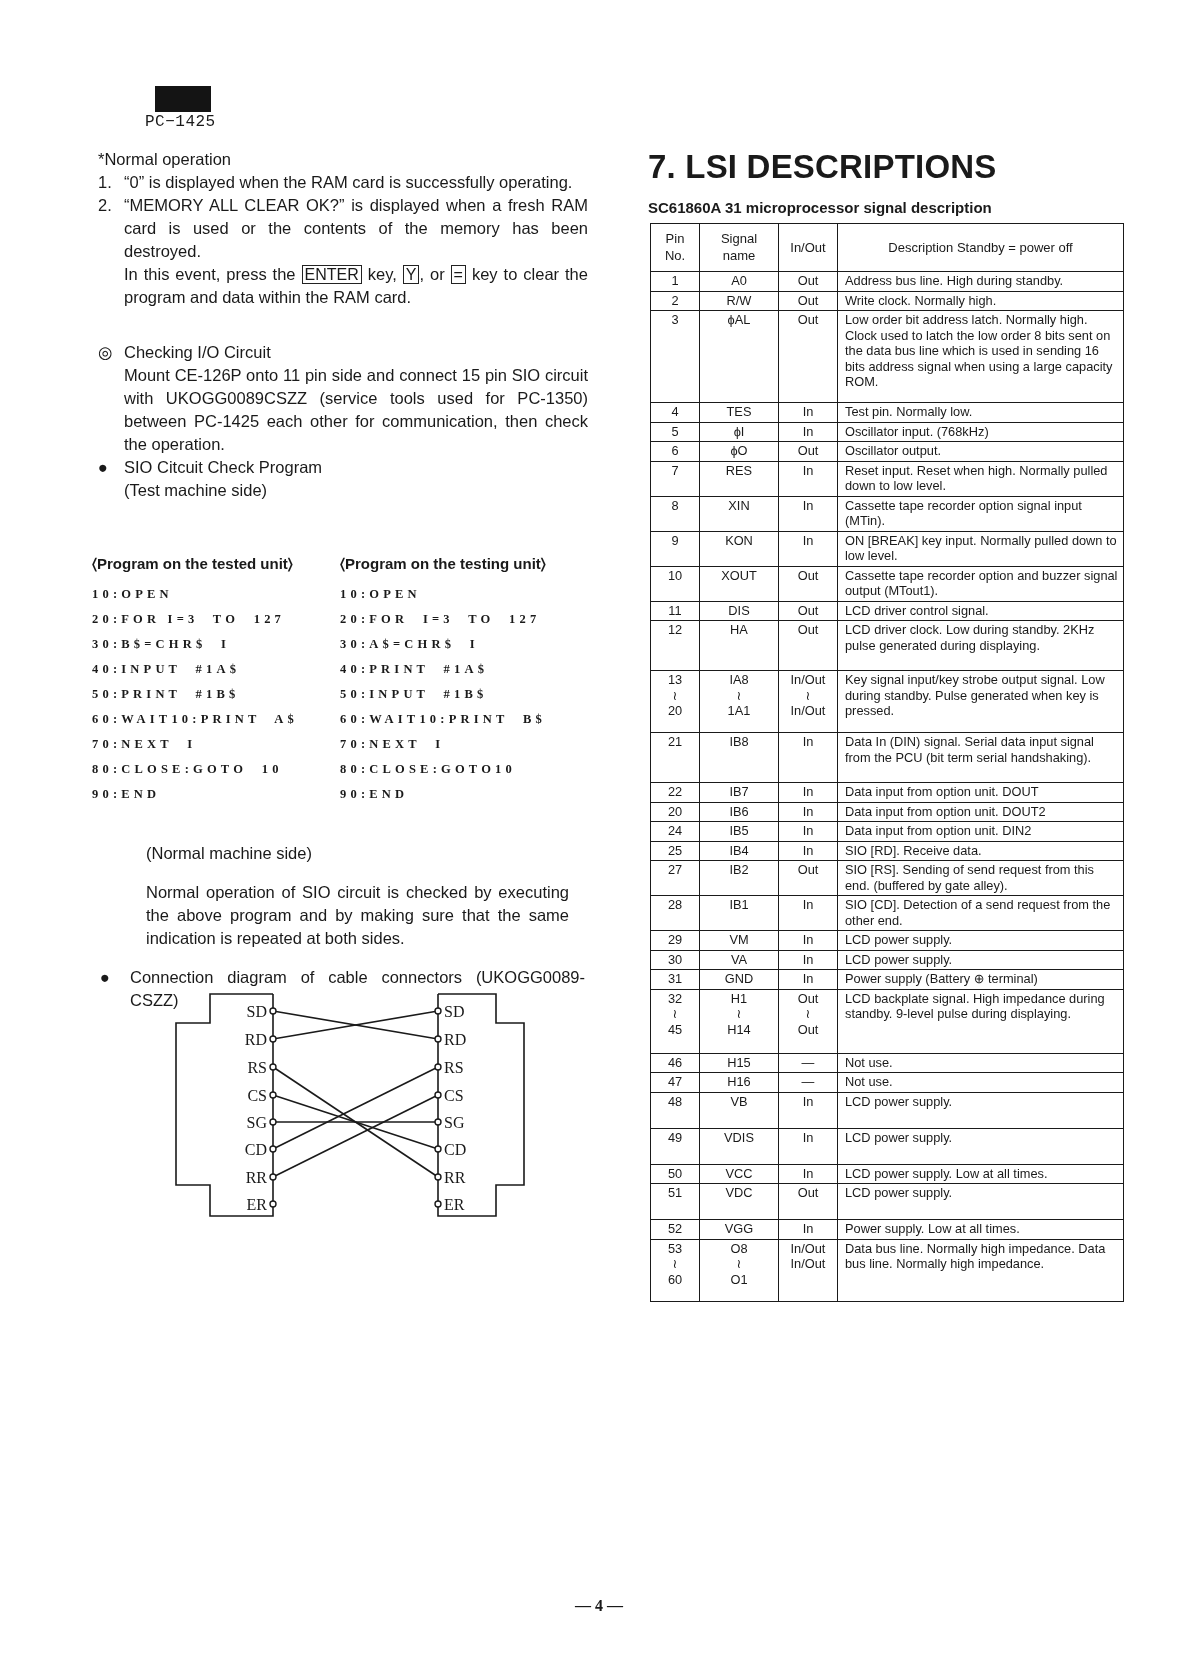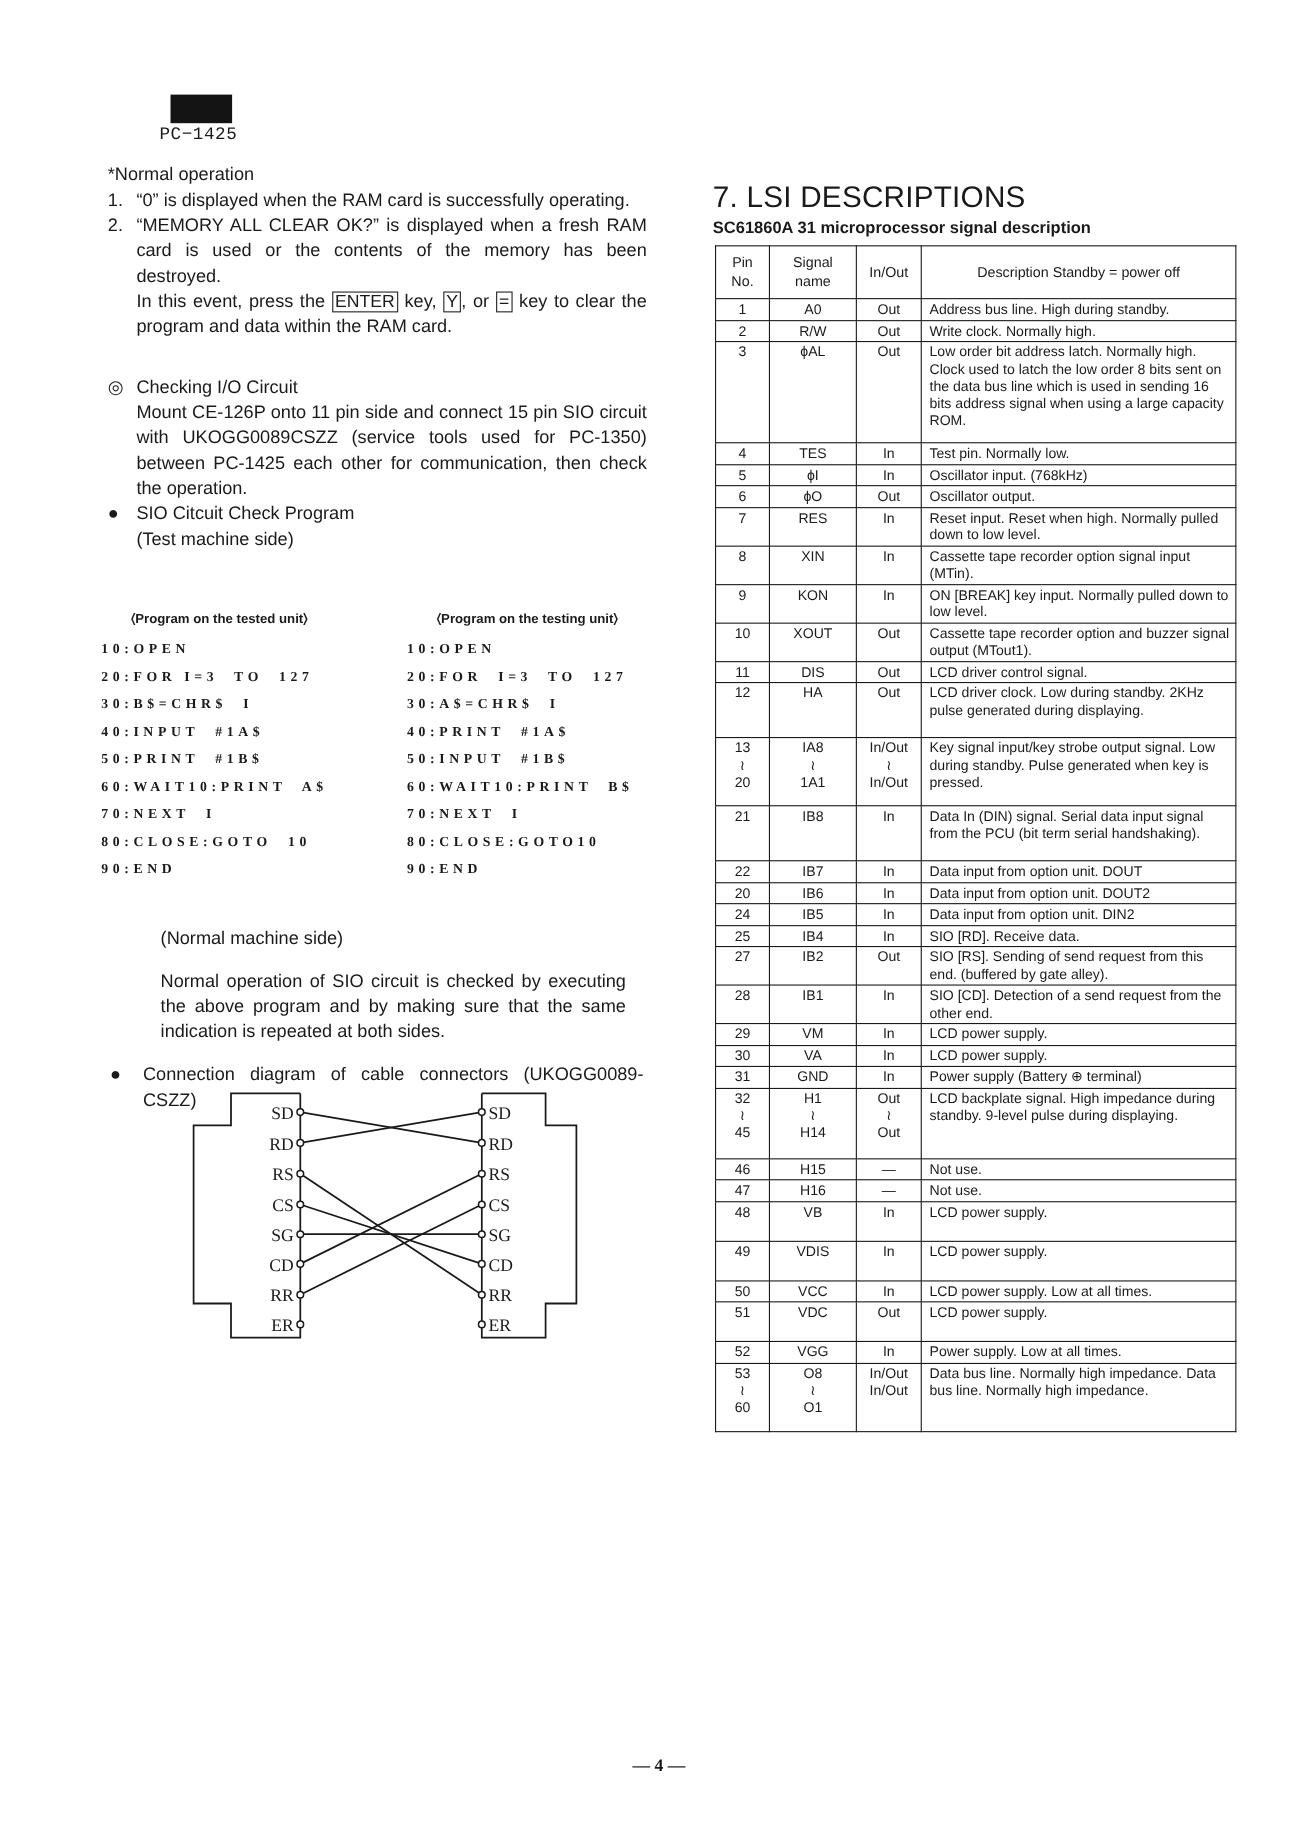--- a/index.html
+++ b/index.html
@@ -12,26 +12,26 @@
   .indent { padding-left: 26px; }
   .item { display: flex; }
   .item .num { width: 26px; flex: none; }
   .justify { text-align: justify; text-align-last: left; }
   .key { display: inline-block; border: 1.3px solid #222; padding: 0 2px; line-height: 17px; font-size: 16px; }
   .section { margin-top: 32px !important; }
   .bullet-row { display: flex; align-items: flex-start; }
   .bullet-row .mk { width: 26px; flex: none; }
   .programs { left: 92px; top: 555px; width: 500px; font-size: 12.5px; }
   .prog { position: absolute; top: 0; }
-  .prog .hdr { font-size: 12px; font-weight: bold; margin-bottom: 9px; margin-left: 27px; }
+  .prog .hdr { font-size: 15px; font-weight: bold; margin-bottom: 9px; }
   .prog .line { font-family: "Liberation Serif", serif; font-weight: bold; font-size: 12.5px; letter-spacing: 4.2px; height: 25px; line-height: 25px; white-space: pre; }
   .normal-side { left: 130px; top: 826px; width: 455px; font-size: 16.5px; line-height: 23px; }
   .normal-side p { margin: 16px; }
   .diagram { left: 170px; top: 978px; width: 360px; height: 250px; }
-  .right-title { left: 648px; top: 164px; font-size: 27px; font-weight: normal; letter-spacing: 0.2px; }
+  .right-title { left: 648px; top: 148px; font-size: 33px; font-weight: bold; letter-spacing: 0.2px; }
   .right-sub { left: 648px; top: 199px; font-size: 15px; font-weight: bold; }
   table.lsi { position: absolute; left: 650px; top: 223px; width: 474px; border-collapse: collapse; font-size: 12.8px; }
   table.lsi td, table.lsi th { border: 1.5px solid #1a1a1a; padding: 1px 4px 2px; vertical-align: top; line-height: 15.5px; }
   table.lsi th { font-weight: normal; vertical-align: middle; font-size: 13px; height: 44px; line-height: 17px; }
   table.lsi td.c { text-align: center; }
   table.lsi td.pin { width: 40px; }
   table.lsi td.sig { width: 70px; }
   table.lsi td.io { width: 50px; }
   table.lsi td.desc { padding-left: 7px; }
   .footer { left: 575px; top: 1597px; font-family: "Liberation Serif", serif; font-size: 16px; font-weight: bold; }
@@ -79,21 +79,21 @@
     <div class="line">10:OPEN</div>
     <div class="line">20:FOR I=3  TO  127</div>
     <div class="line">30:B$=CHR$  I</div>
     <div class="line">40:INPUT  #1A$</div>
     <div class="line">50:PRINT  #1B$</div>
     <div class="line">60:WAIT10:PRINT  A$</div>
     <div class="line">70:NEXT  I</div>
     <div class="line">80:CLOSE:GOTO  10</div>
     <div class="line">90:END</div>
   </div>
-  <div class="prog" style="left:278px">
+  <div class="prog" style="left:248px">
     <div class="hdr">〈Program on the testing unit〉</div>
     <div class="line">10:OPEN</div>
     <div class="line">20:FOR  I=3  TO  127</div>
     <div class="line">30:A$=CHR$  I</div>
     <div class="line">40:PRINT  #1A$</div>
     <div class="line">50:INPUT  #1B$</div>
     <div class="line">60:WAIT10:PRINT  B$</div>
     <div class="line">70:NEXT  I</div>
     <div class="line">80:CLOSE:GOTO10</div>
     <div class="line">90:END</div>

